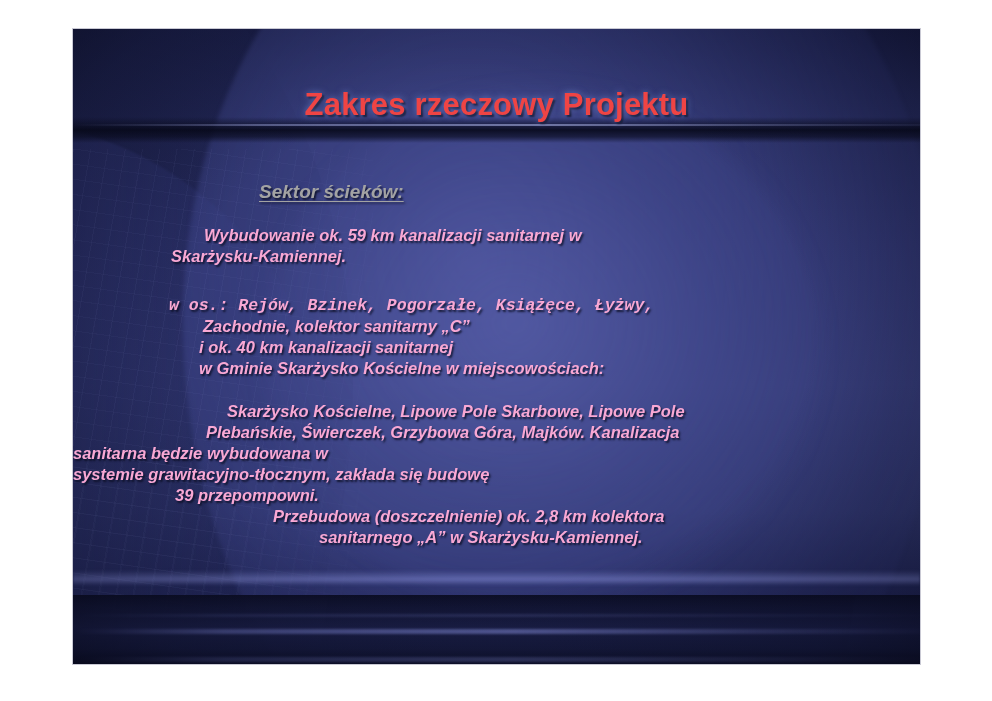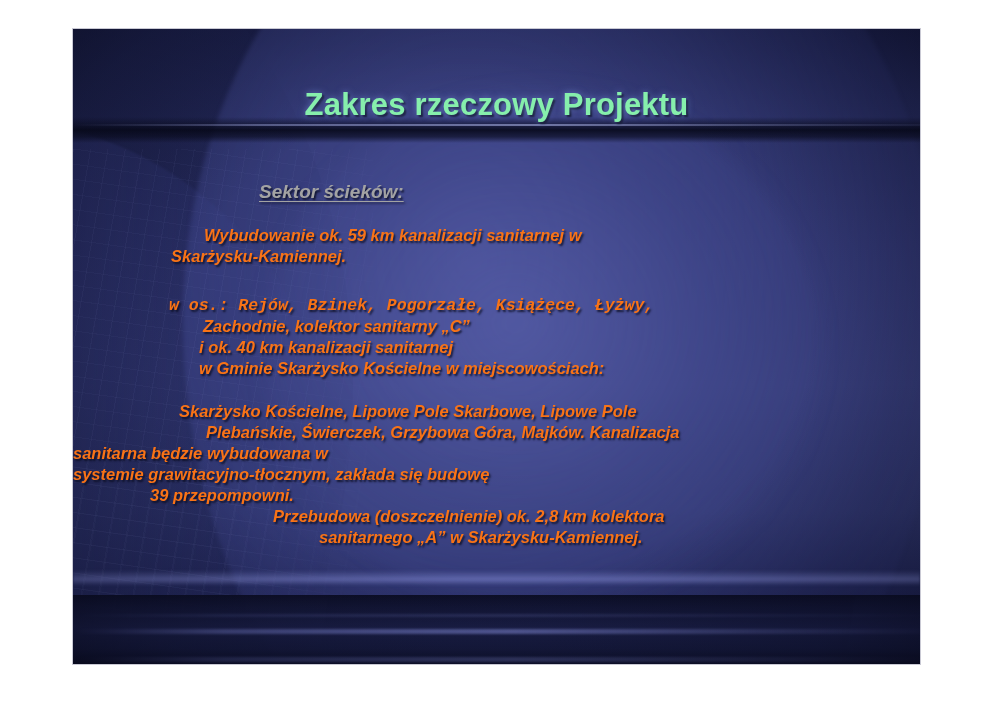--- a/index.html
+++ b/index.html
@@ -246,21 +246,21 @@
     position: absolute;
     inset: 0;
   }
 
   .slide-title {
     position: absolute;
     left: 0;
     right: 0;
     top: 58px;
     text-align: center;
-    color: #86efac;
+    color: #ef4444;
     font-size: 31px;
     font-weight: bold;
     letter-spacing: 0.2px;
     text-shadow:
       0 0 7px rgba(140,170,255,0.55),
       2px 2px 2px rgba(8,10,28,0.85);
     white-space: nowrap;
   }
 
   .subtitle {
@@ -274,45 +274,45 @@
     text-decoration: underline;
     text-underline-offset: 3px;
     text-shadow: 1.5px 1.5px 2px rgba(8,10,28,0.8);
   }
 
   .body-text {
     position: absolute;
     left: 0;
     right: 0;
     top: 196px;
-    color: #f97316;
+    color: #f9a8d4;
     font-size: 16.5px;
     font-weight: bold;
     font-style: italic;
     line-height: 21px;
     text-shadow: 1.5px 1.5px 2px rgba(8,10,28,0.78);
   }
   .para { margin: 0; }
   .line { white-space: nowrap; }
 
   
   .gap-lg  { height: 28px; }
   .gap-md  { height: 22px; }
 
   .i-0   { padding-left: 131px; }
   .i-1   { padding-left: 98px; }
   .i-2   { padding-left: 96px; font-family: Liberation Mono, monospace; }
   .i-3   { padding-left: 130px; }
   .i-4   { padding-left: 126px; }
   .i-5   { padding-left: 126px; }
-  .i-6   { padding-left: 106px; }
+  .i-6   { padding-left: 106px; margin-left: 48px; }
   .i-7   { padding-left: 133px; }
   .i-8   { }
   .i-9   { }
-  .i-10  { padding-left: 77px; }
+  .i-10  { padding-left: 102px; }
   .i-11  { padding-left: 200px; }
   .i-12  { padding-left: 222px; margin-left: 24px; }
 </style>
 </head>
 <body>
 
 <div id="slide-canvas">
 
   <div class="bg-base"></div>
   <div class="bg-left-curve"></div>

